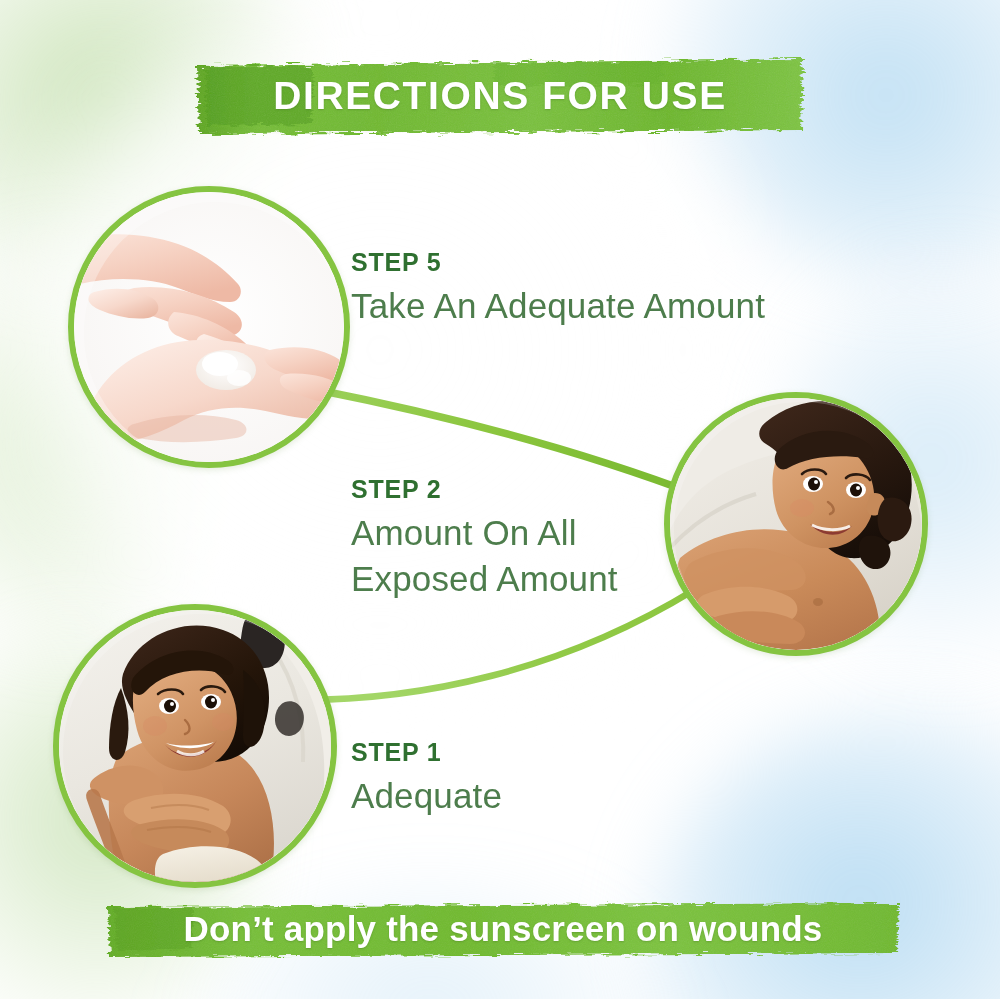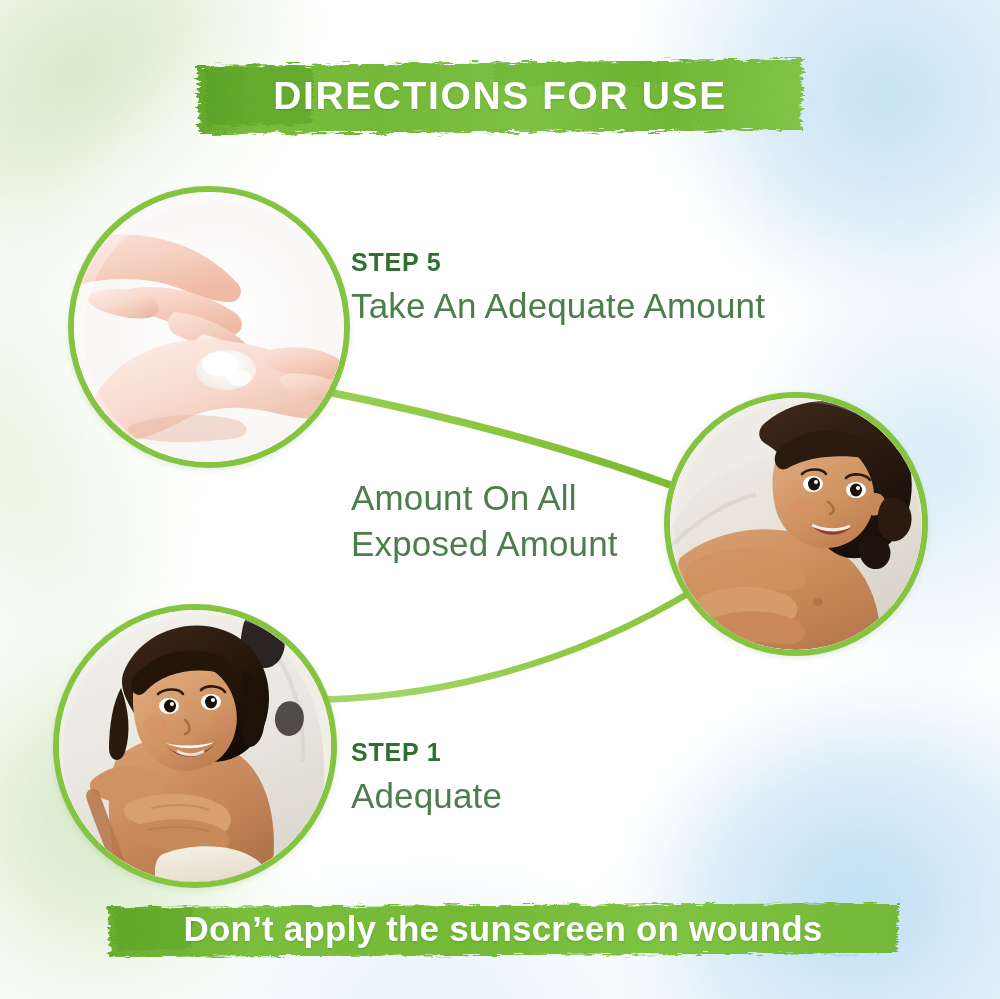--- a/index.html
+++ b/index.html
@@ -463,20 +463,21 @@
   </div>
 
   <div id="step1-block" class="step-block">
     <div class="step-title">STEP 5</div>
     <div class="step-desc">
       <div>Take An Adequate Amount</div>
     </div>
   </div>
 
   <div id="step2-block" class="step-block">
+    <div class="step-title">STEP 2</div>
     <div class="step-desc">
       <div>Amount On All</div>
       <div>Exposed Amount</div>
     </div>
   </div>
 
   <div id="step3-block" class="step-block">
     <div class="step-title">STEP 1</div>
     <div class="step-desc">
       <div>Adequate</div>

